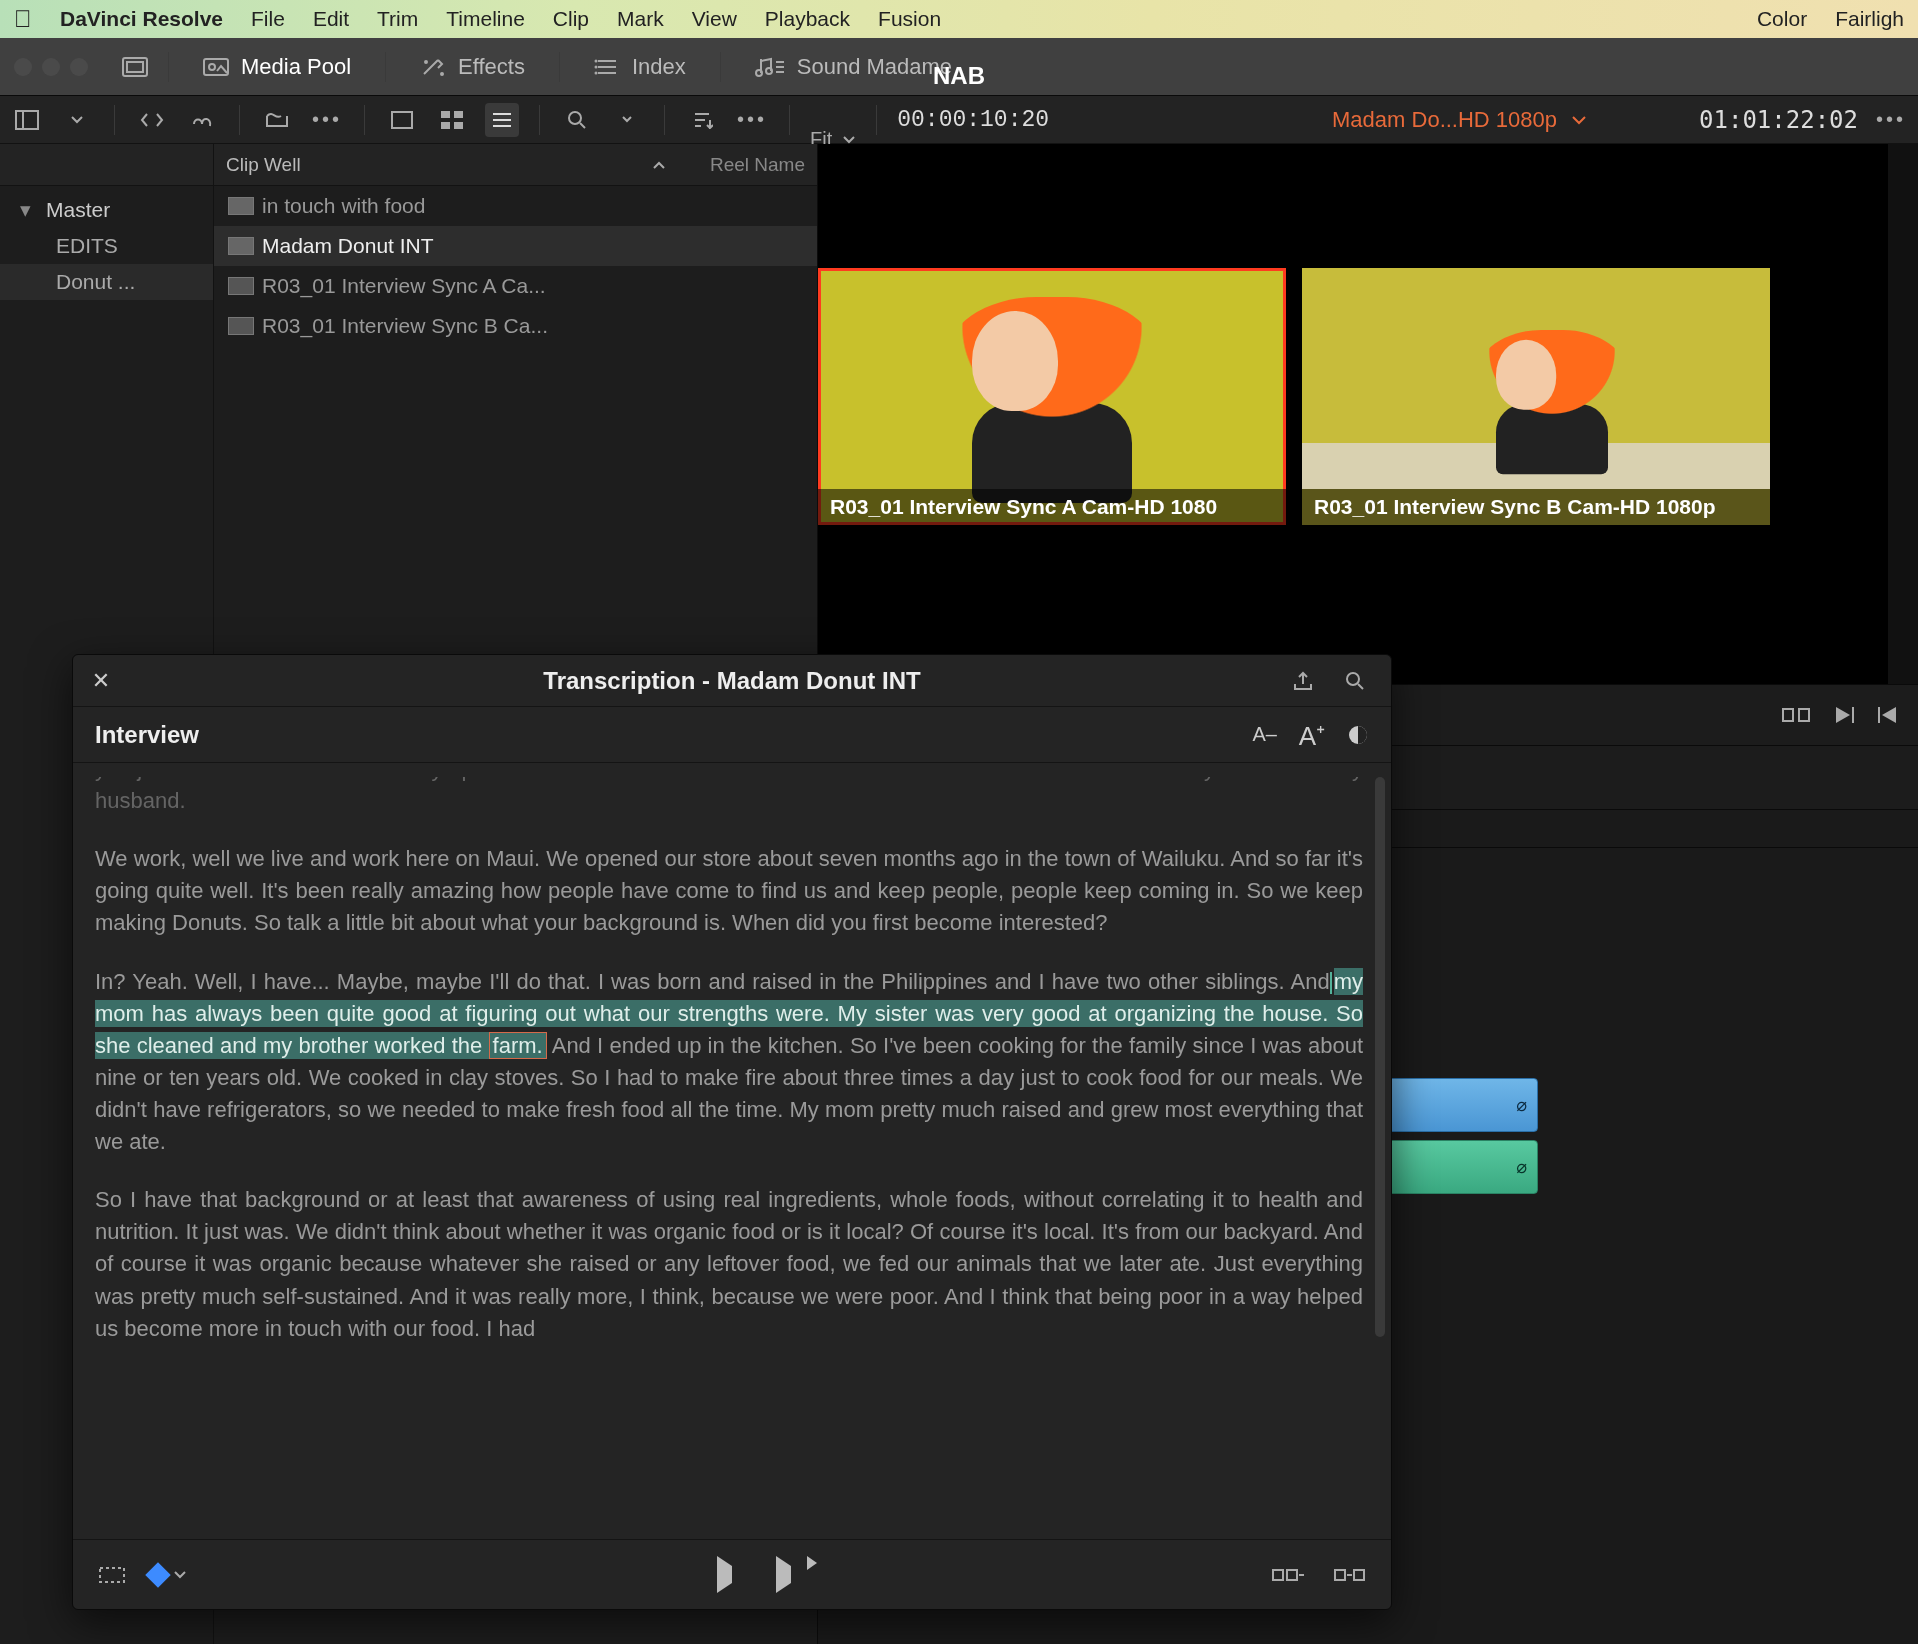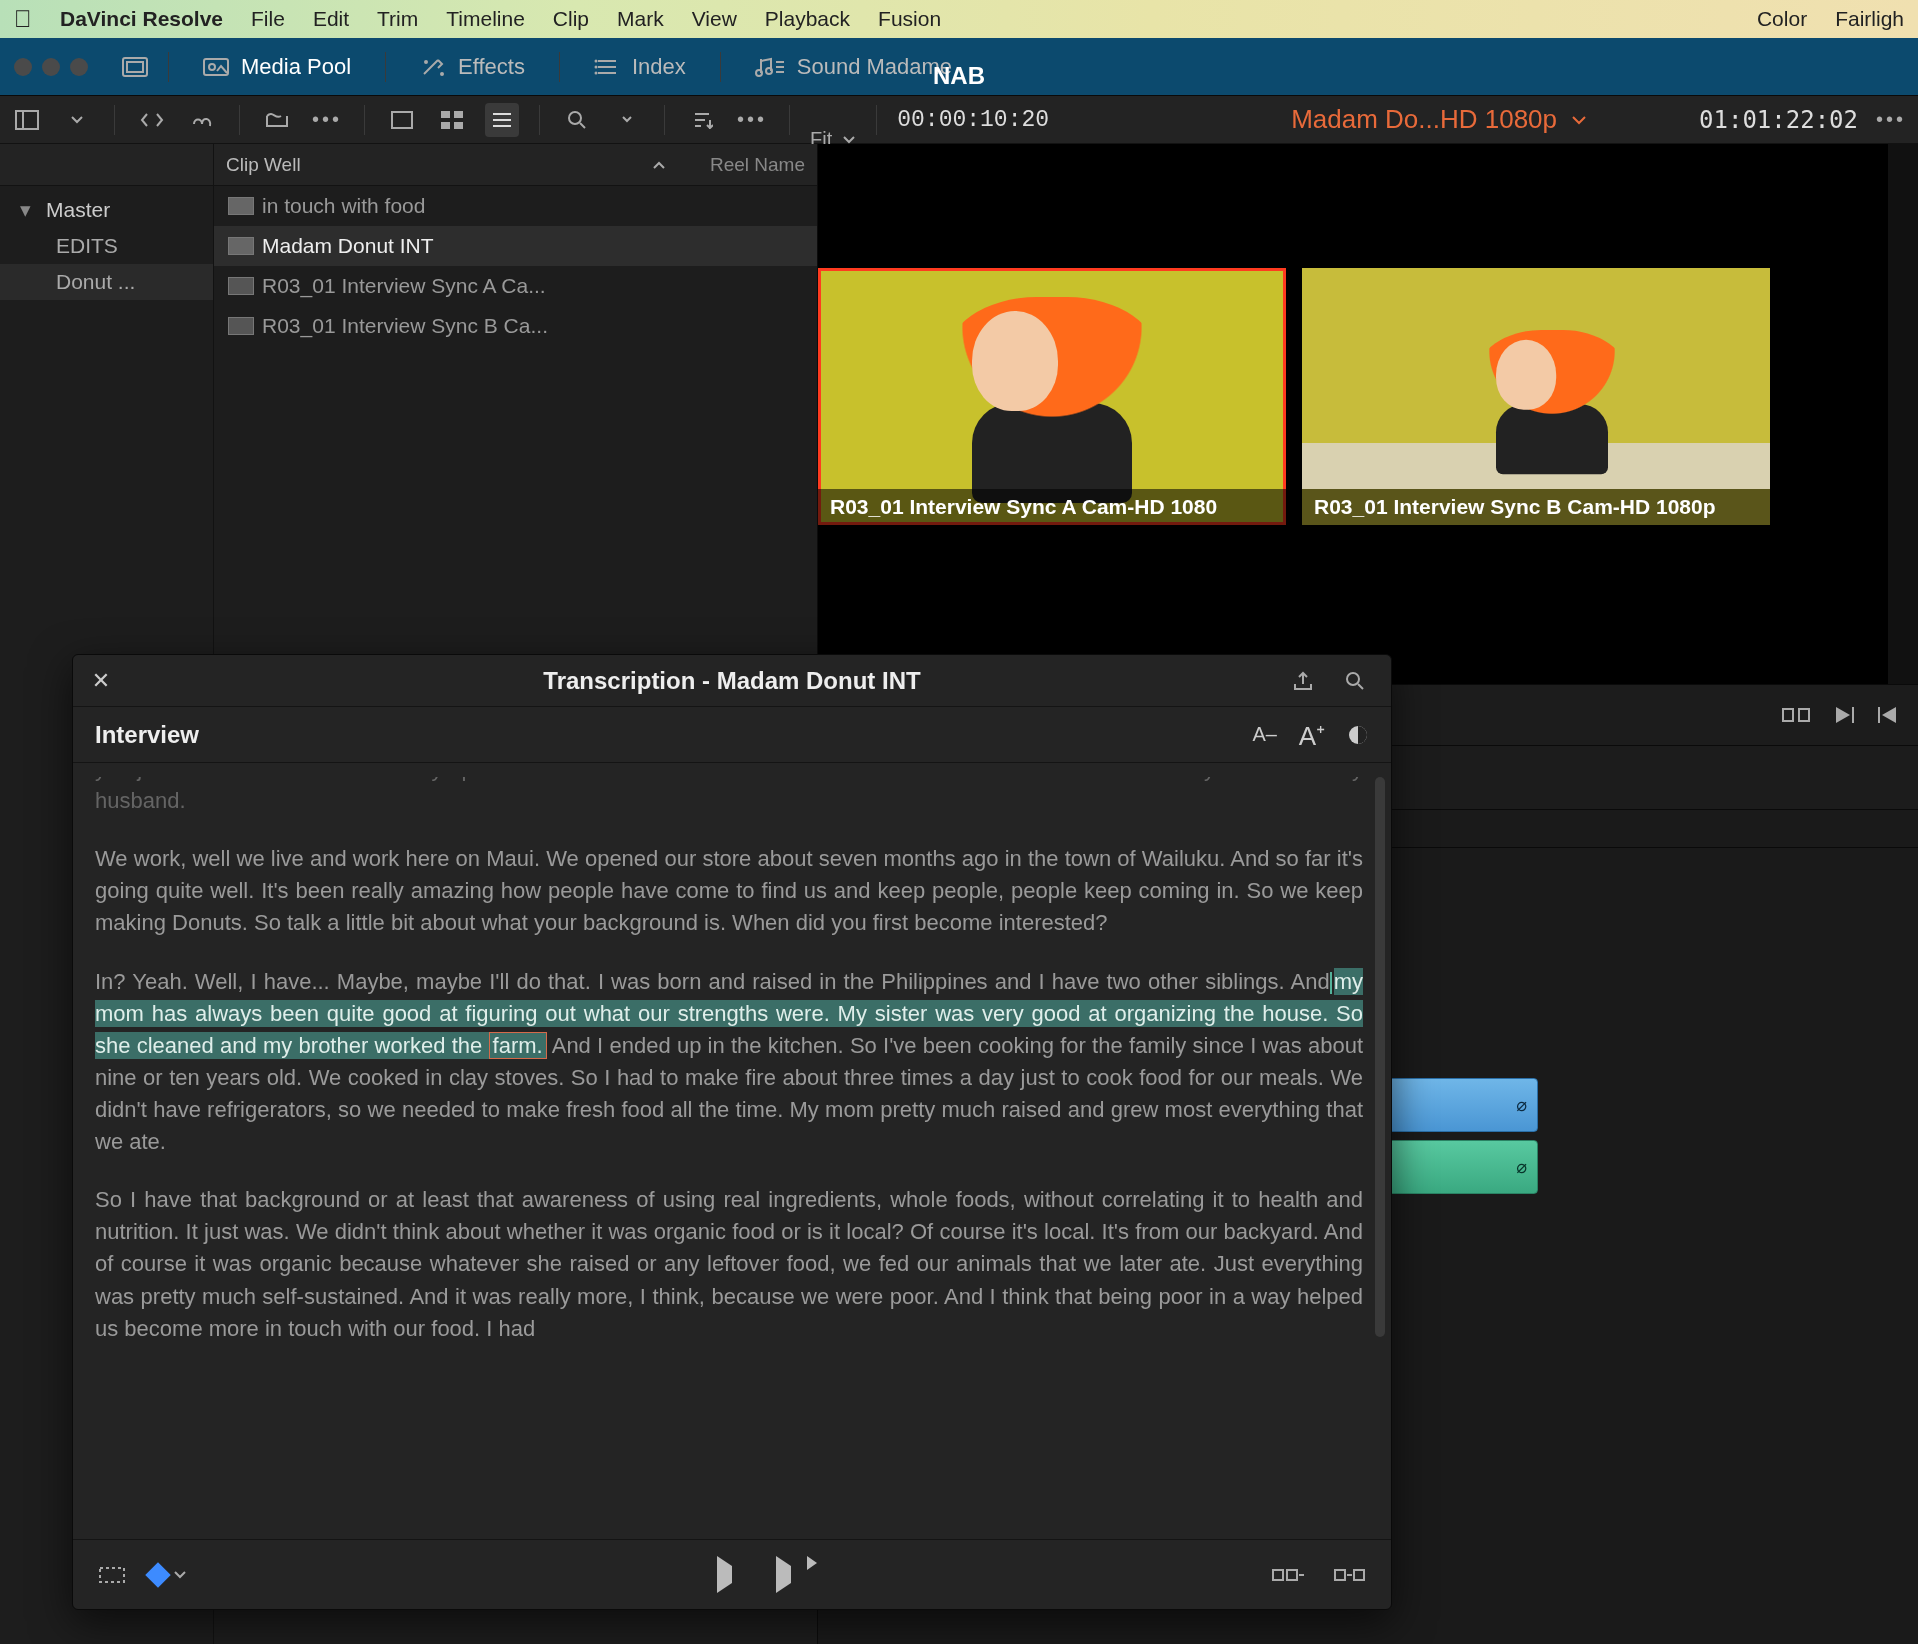--- a/index.html
+++ b/index.html
@@ -5,36 +5,36 @@
   * { margin:0; padding:0; box-sizing:border-box; font-family:-apple-system,BlinkMacSystemFont,"Segoe UI",sans-serif; }
   body { background:#1a1a1a; color:#ccc; width:1918px; height:1644px; overflow:hidden; position:relative; }
 
   
   .mac-menubar { height:38px; background:linear-gradient(90deg,#b8e0b8 0%,#d8e8b0 30%,#e8e4a8 60%,#f0e0b0 100%); display:flex; align-items:center; padding:0 14px; gap:28px; color:#222; font-size:21px; }
   .apple-logo { font-size:24px; }
   .mac-menubar .app-name{ font-weight:700; }
   .mac-menubar .right { margin-left:auto; display:flex; gap:28px; }
 
   
-  .win-chrome { height:58px; background:#0c4a6e; display:flex; align-items:center; padding:0 14px; gap:20px; border-bottom:1px solid #0a0a0a;}
+  .win-chrome { height:58px; background:#404040; display:flex; align-items:center; padding:0 14px; gap:20px; border-bottom:1px solid #0a0a0a;}
   .traffic { display:flex; gap:10px; margin-right:14px;}
   .dot { width:18px; height:18px; border-radius:50%; background:#4a4a4a; }
   .chrome-icon { width:26px; height:22px; display:inline-flex; align-items:center; justify-content:center; color:#aaa; }
   .chrome-tab { display:flex; align-items:center; gap:12px; padding:6px 14px; font-size:22px; color:#bbb; }
   .chrome-tab.active { color:#fff; }
   .divider-v { width:1px; height:30px; background:#3a3a3a; }
   .doc-title { position:absolute; left:50%; top:62px; transform:translateX(-50%); color:#fff; font-size:24px; font-weight:600; }
 
   
   .toolbar2 { height:48px; background:#232323; display:flex; align-items:center; padding:0 10px; gap:16px; border-bottom:1px solid #121212; font-size:20px; color:#aaa;}
   .toolbar2 .tb-btn { width:34px; height:34px; display:flex; align-items:center; justify-content:center; }
   .toolbar2 .sep{ width:1px; height:30px; background:#3a3a3a; margin:0 4px;}
   .fit-sel{ display:flex; align-items:center; gap:10px;margin-top:40px; }
   .tc{ font-family:Liberation Mono, monospace; }
-  .clip-title{ color:#e86a3a; font-size:26px; display:flex; align-items:center; gap:14px; }
+  .clip-title{ color:#e86a3a; font-size:22px; display:flex; align-items:center; gap:14px; }
   .clip-title .chev{ color:#e86a3a; }
   .src-tc{ color:#ddd; font-family:ui-monospace,Menlo,monospace; font-size:24px; }
   .dots3{ letter-spacing:3px; }
 
   
   .main { position:absolute; top:144px; left:0; right:0; bottom:0; display:flex; }
 
   
   .left-col { width:818px; display:flex; flex-direction:column; background:#1d1d1d; border-right:1px solid #0c0c0c;}
   .pool-header { display:flex; height:42px; background:#232323; border-bottom:1px solid #121212; font-size:19px; color:#bbb;}

